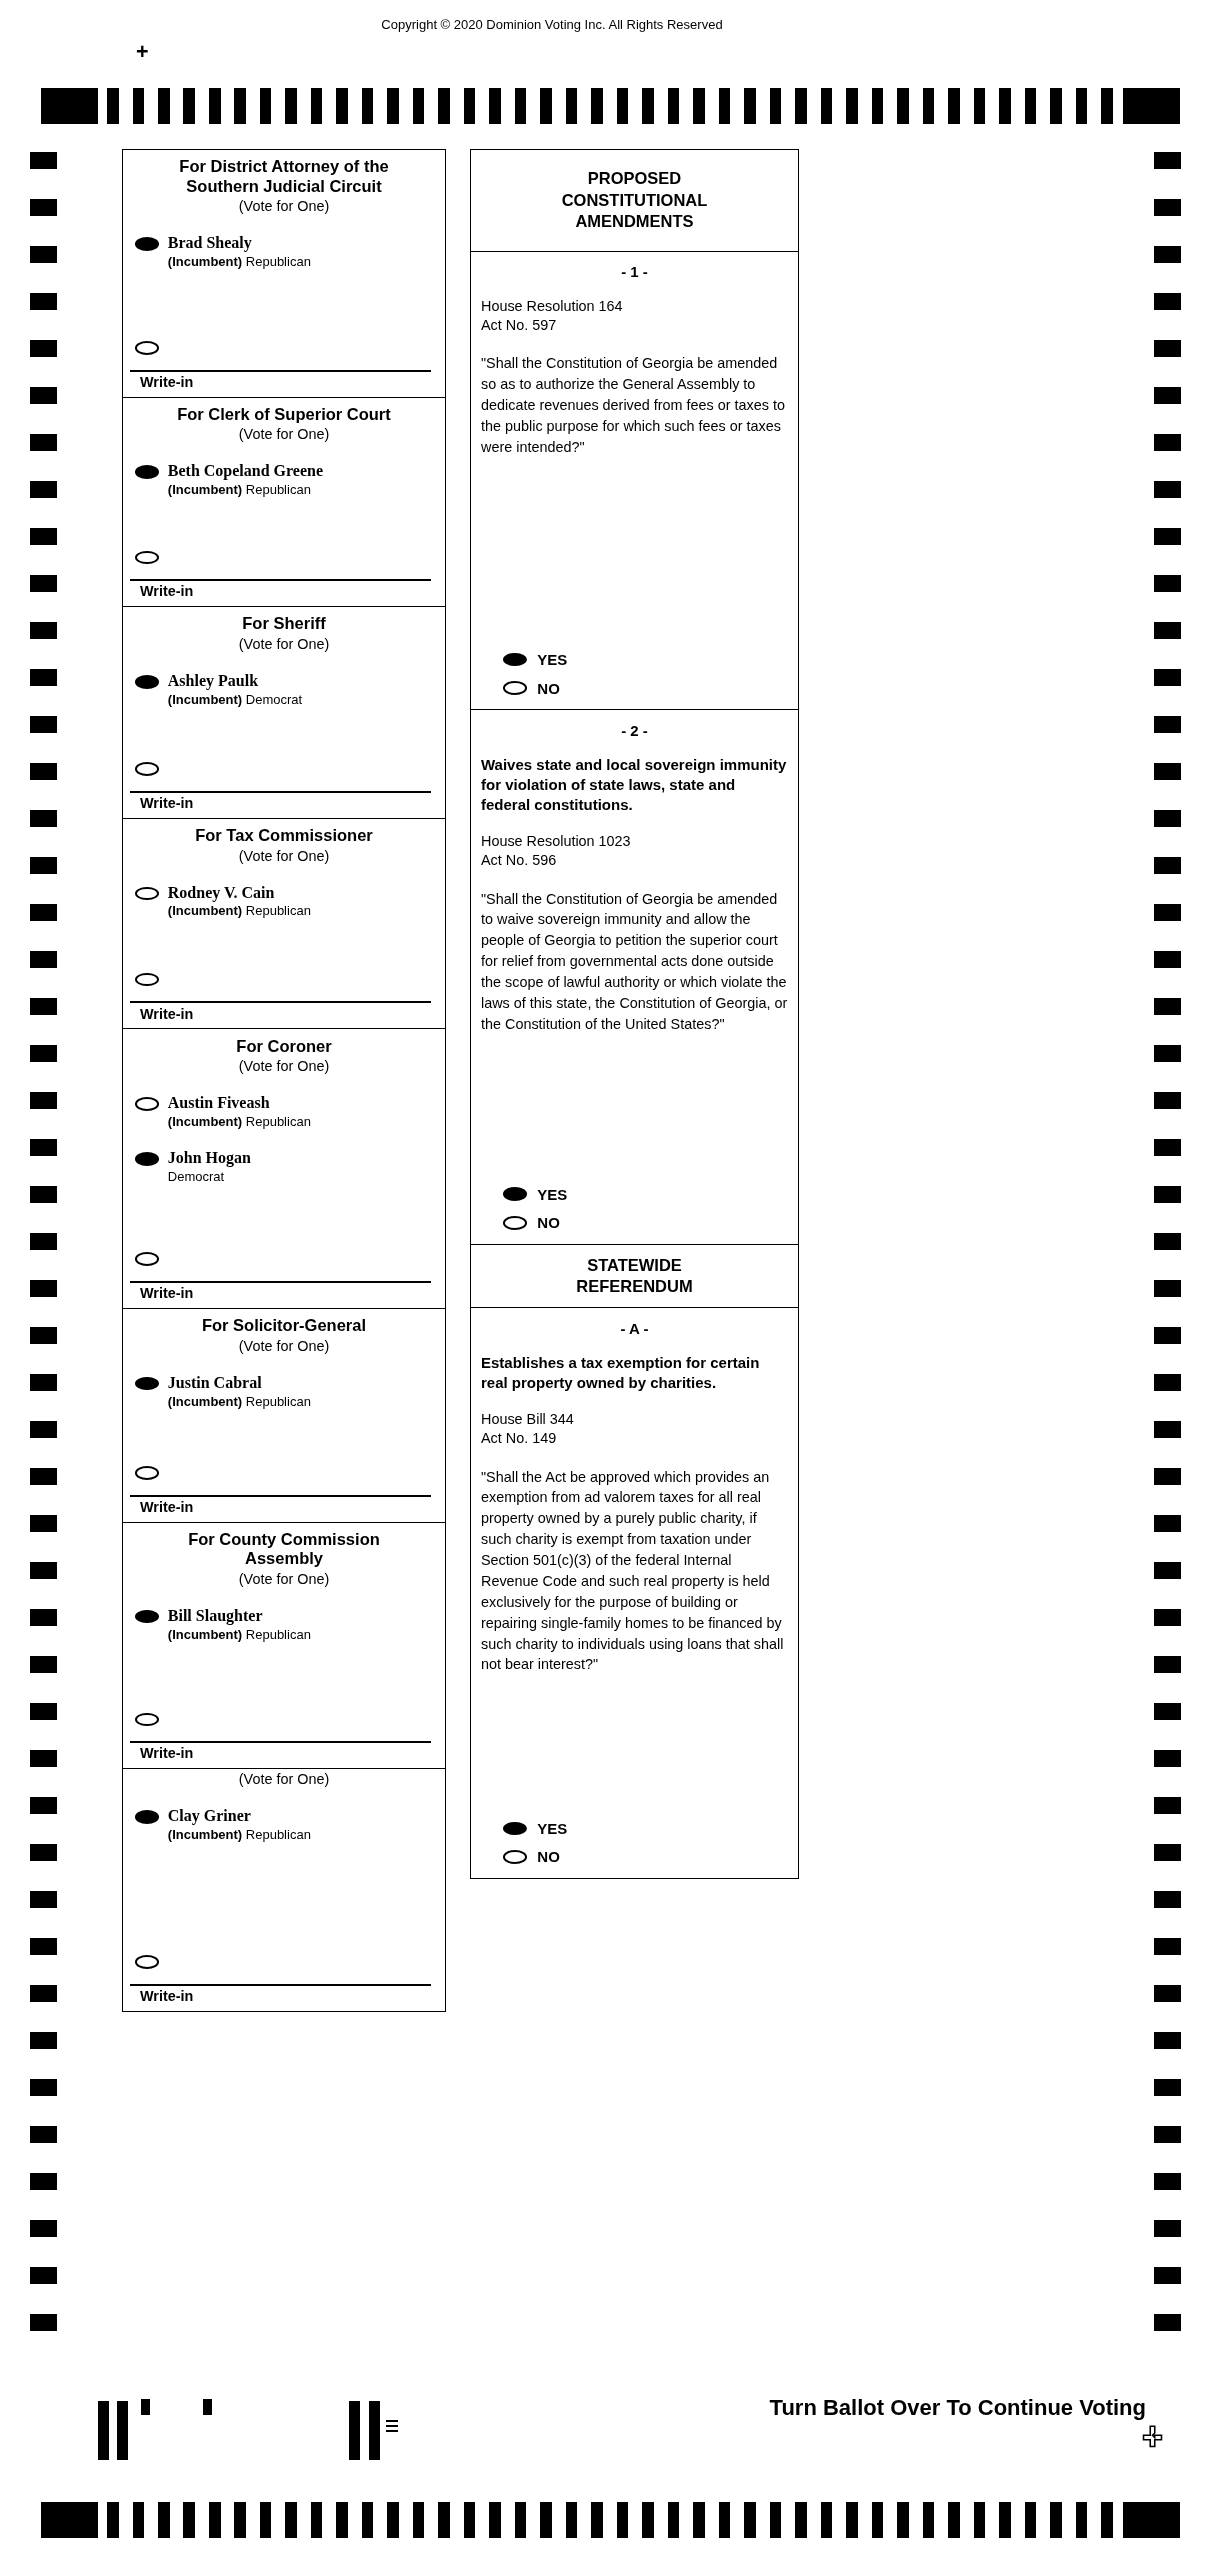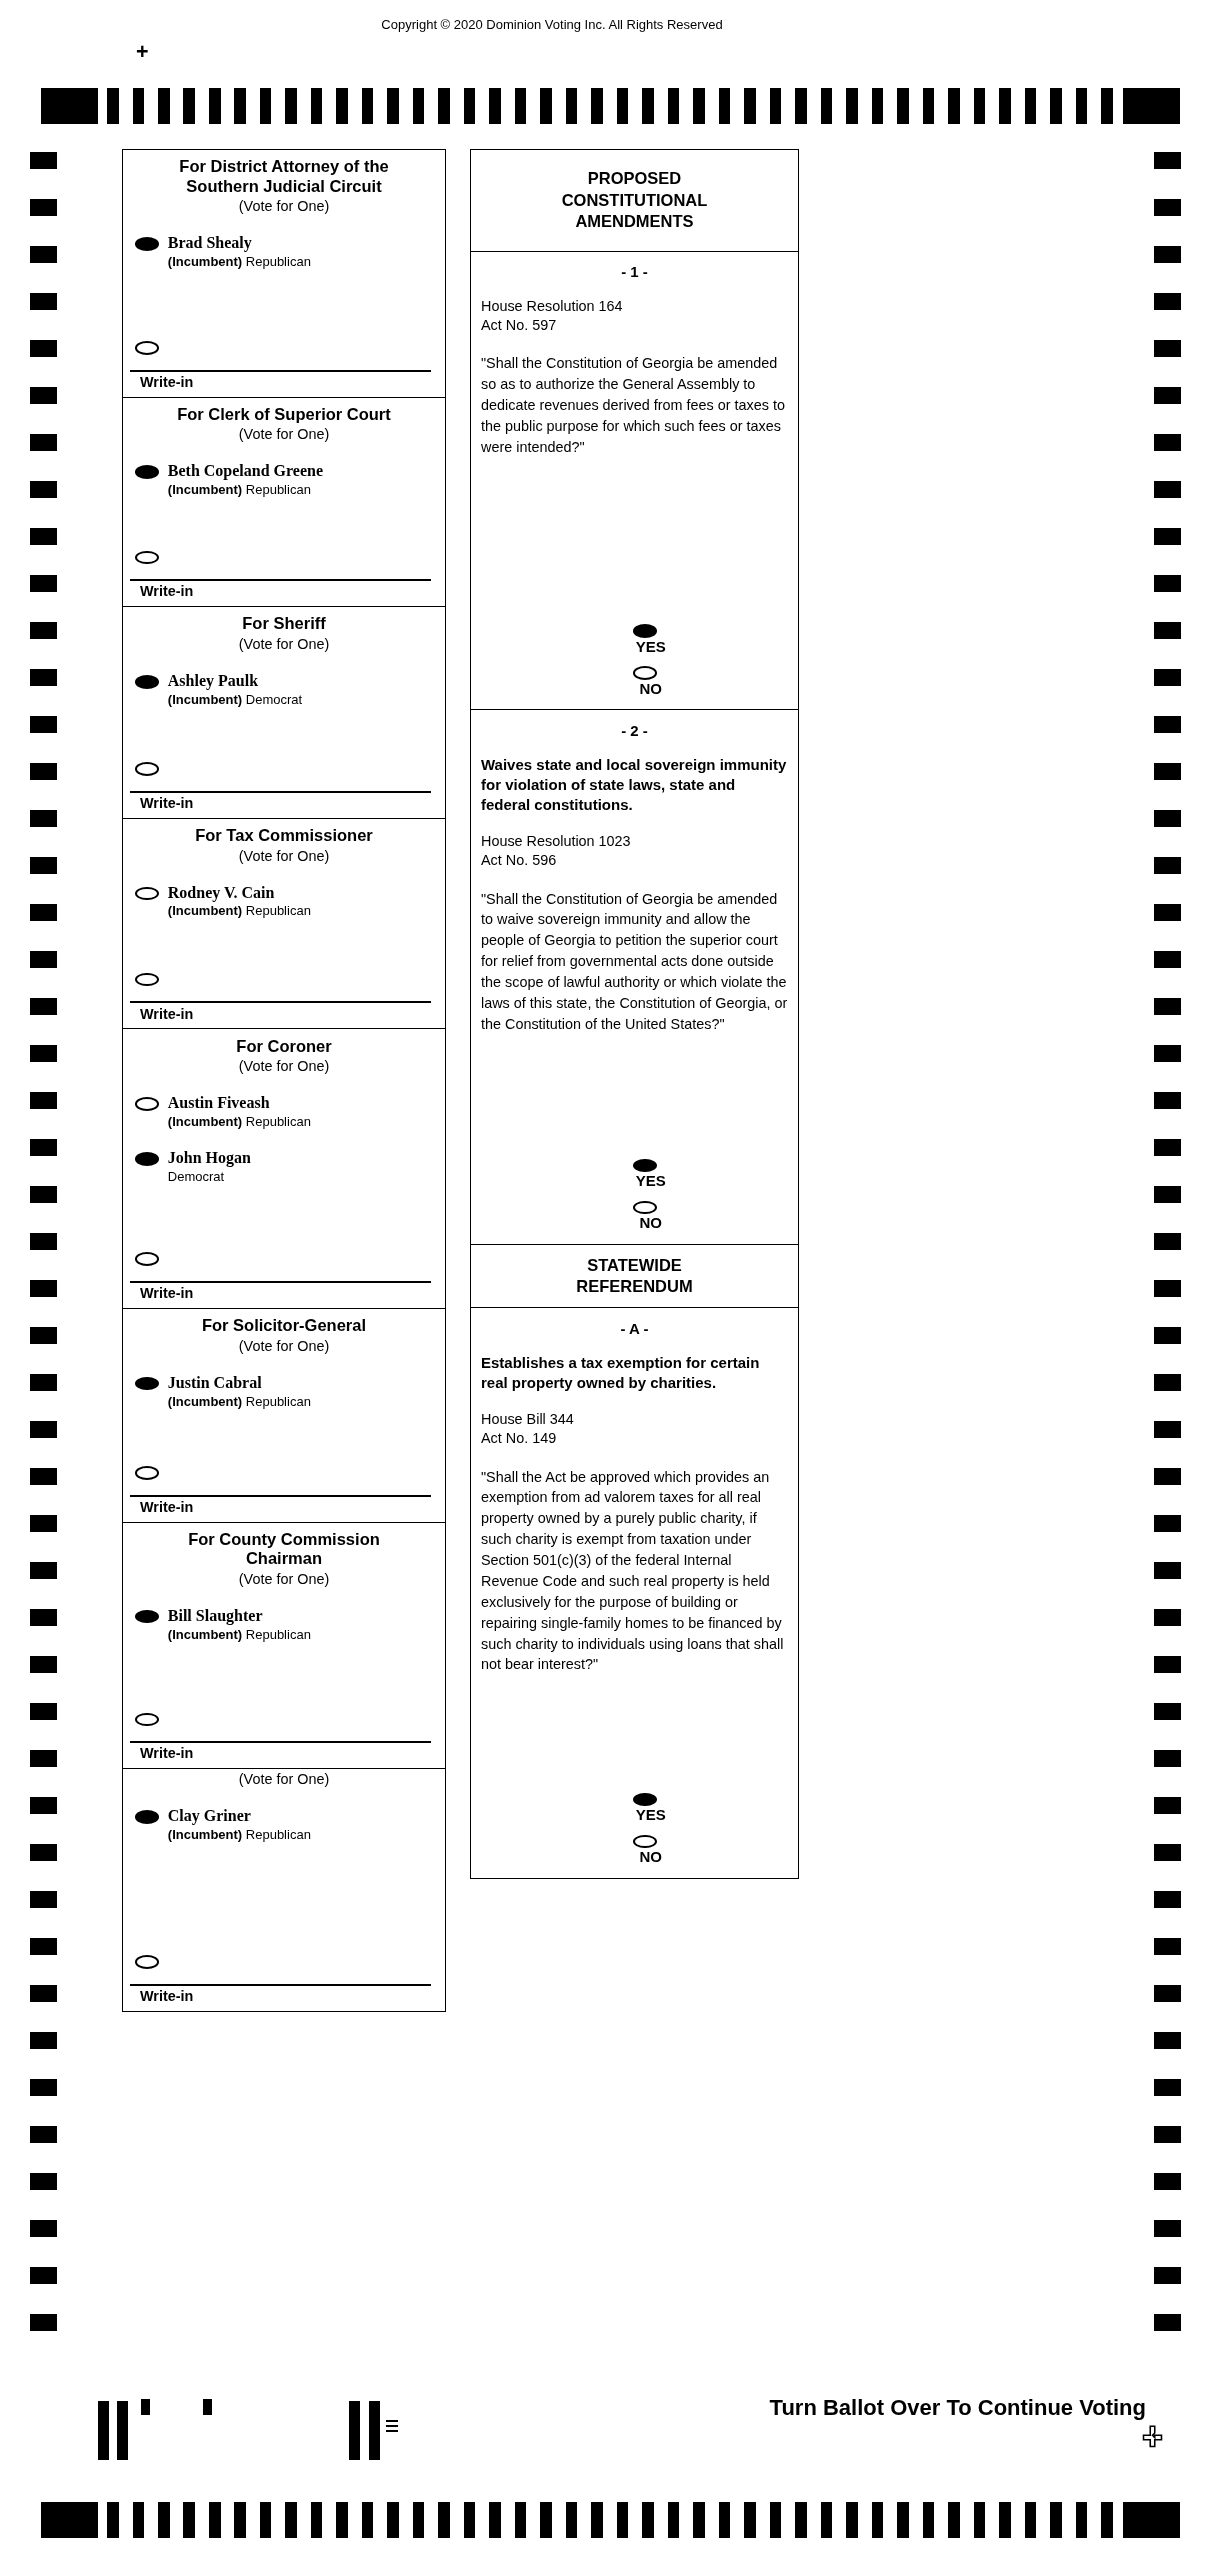--- a/index.html
+++ b/index.html
@@ -51,21 +51,21 @@
 
   
   .m-header { font-weight:bold; font-size:16.5px; text-align:center; white-space:pre-line;
               line-height:1.3; justify-content:center; padding:7.2px 0; }
   .measure { padding:0 10px; }
   .m-num { text-align:center; font-weight:bold; font-size:15px; margin-top:11.5px; }
   .m-summary { font-weight:bold; font-size:15px; margin-top:16px; line-height:1.35; }
   .m-auth { font-size:14.4px; margin-top:17px; line-height:1.3; white-space:pre-line; }
   .m-question { font-size:14.4px; margin-top:18.7px; line-height:1.45; }
   .m-choices { margin-top:auto; padding-bottom:13px; }
-  .choice { display:flex; align-items:center; margin:11.5px 0 0 21.5px;flex-direction:column; }
+  .choice { display:flex; align-items:center; margin:11.5px 0 0 21.5px; }
   .choice .bubble { margin-top:0; }
   .choice-label { font-weight:bold; font-size:15px; margin-left:10.8px; }
 
   .turn-instruction { position:absolute; top:2395px; right:77px;
                       font-weight:bold; font-size:22px; white-space:nowrap; }
   .cross-icon { position:absolute; top:2424px; left:1139px; width:27px; height:27px; }
 </style>
 </head>
 <body>
 
@@ -196,21 +196,21 @@
         </div>
       </div>
       <div class="spacer"></div>
       <div class="wi-group"><span class="bubble"></span></div>
       <div class="wi-line"></div>
       <div class="wi-label">Write-in</div>
     </div>
 
     <div class="box" style="height:248px">
       <div class="c-title">For County Commission
-Chairman</div>
+Assembly</div>
       <div class="c-vote">(Vote for One)</div>
       <div class="cand">
         <span class="bubble filled"></span>
         <div class="cand-text">
           <div class="cand-name">Bill Slaughter</div>
           <div class="cand-detail"><span class="inc">(Incumbent)</span> <span>Republican</span></div>
         </div>
       </div>
       <div class="spacer"></div>
       <div class="wi-group"><span class="bubble"></span></div>

